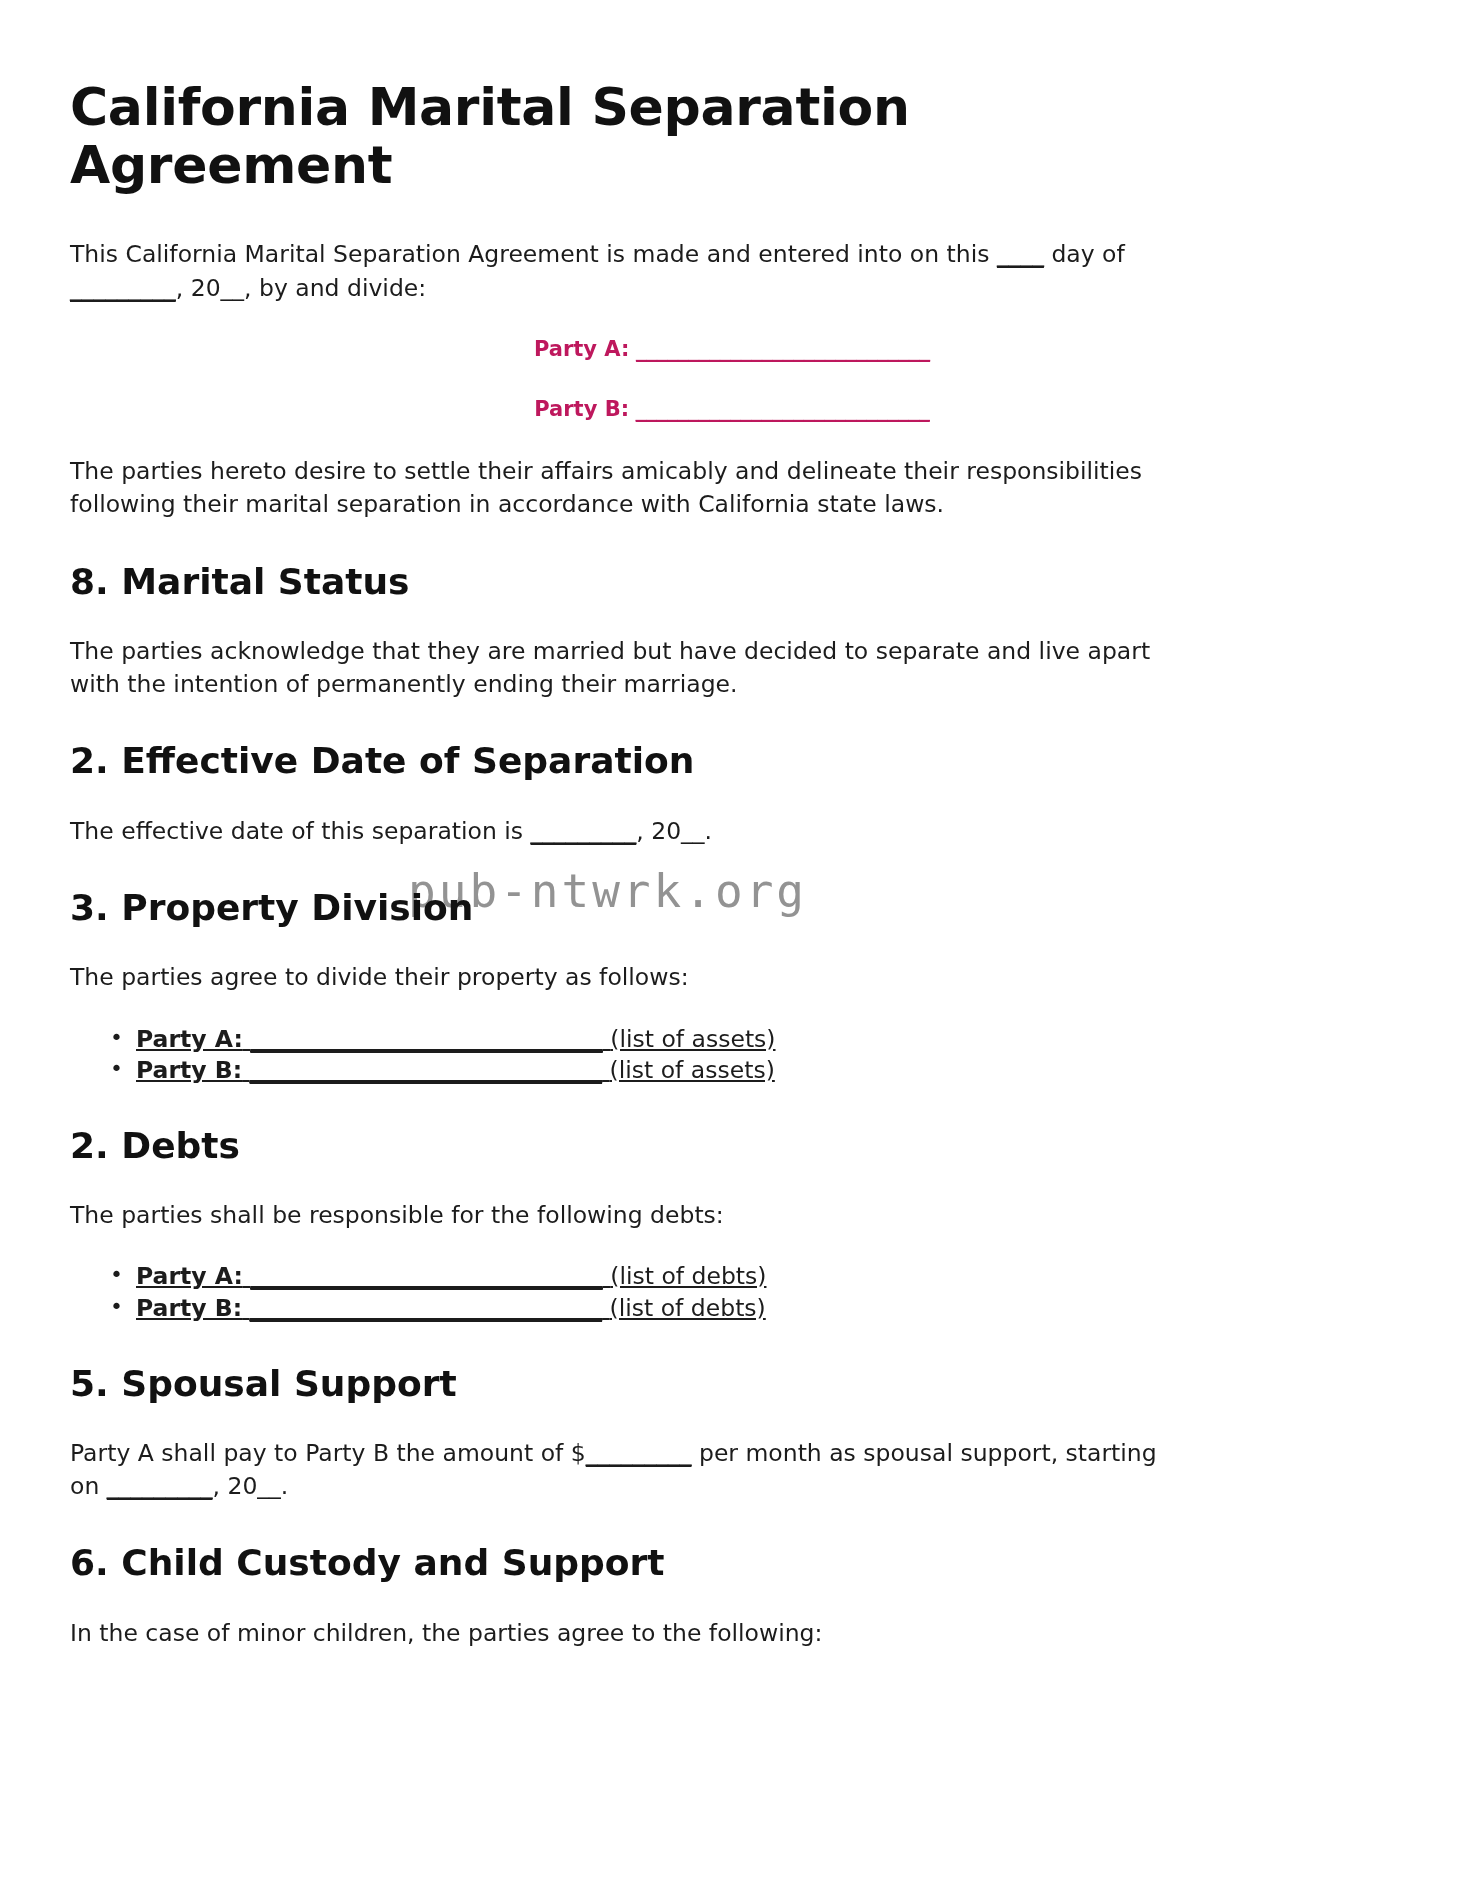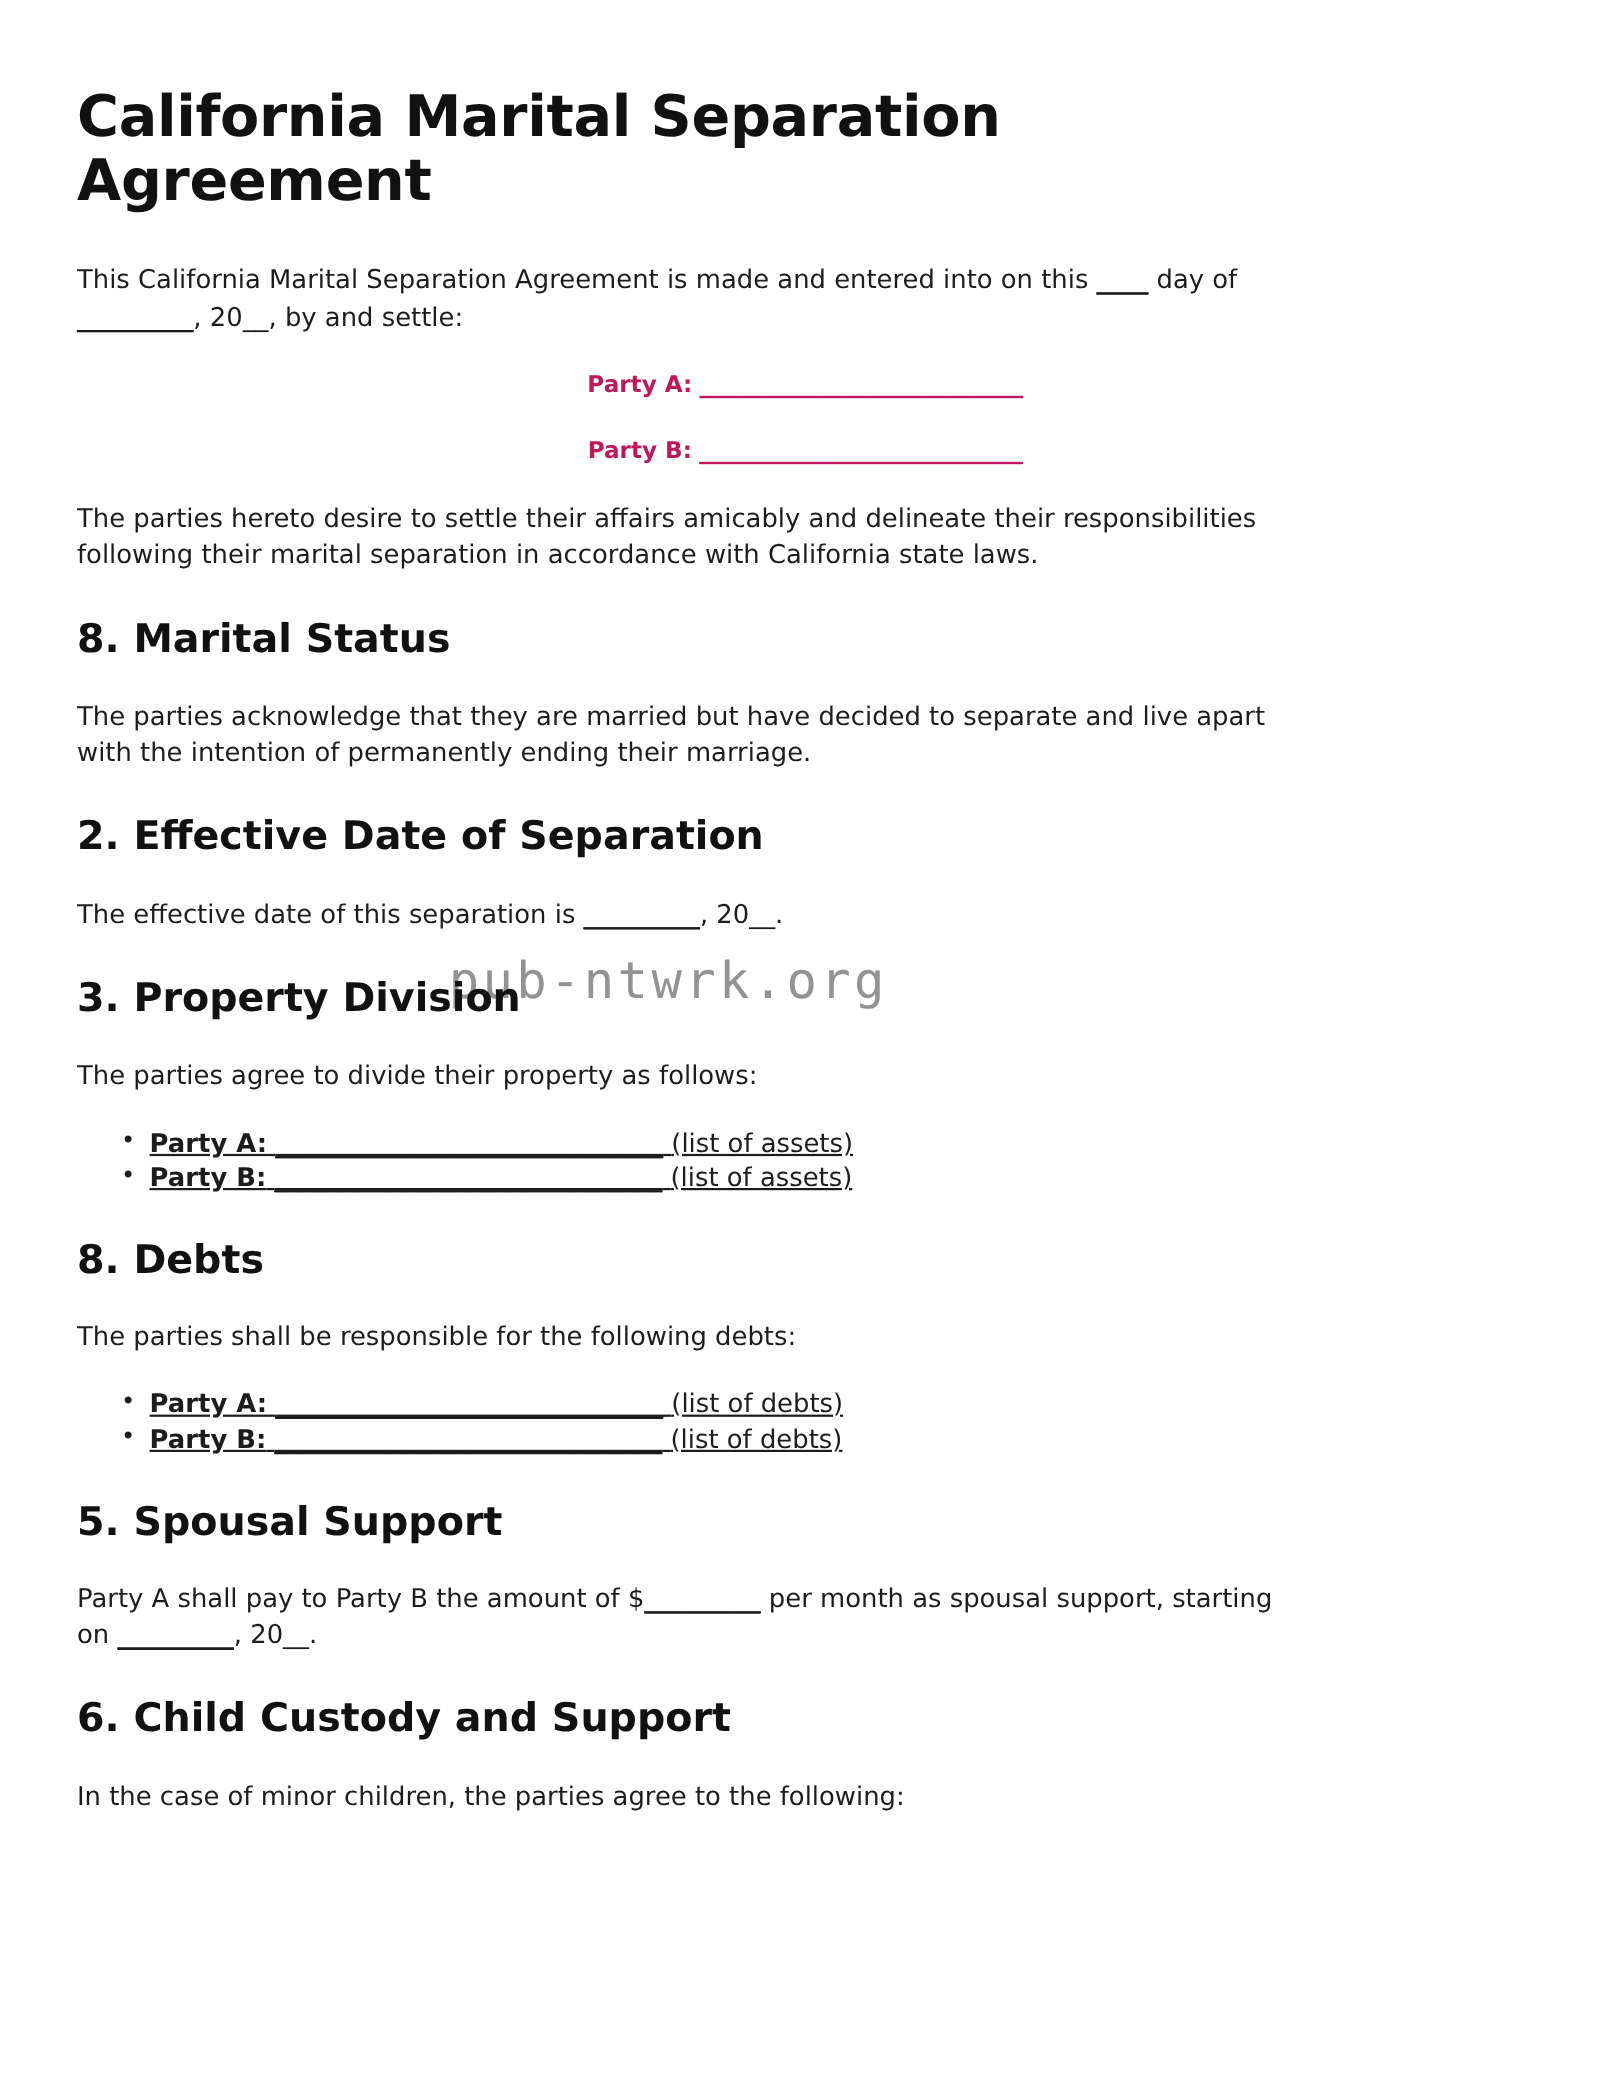--- a/index.html
+++ b/index.html
@@ -104,21 +104,21 @@
   }
   .sec3-wrap { position: relative; }
 </style>
 </head>
 <body>
 
 <div class="page">
 
   <h1 class="doc-title">California Marital Separation Agreement</h1>
 
-  <p class="body-text"><span>This California Marital Separation Agreement is made and entered into on this </span><span class="blank">____</span><span> day of </span><span class="blank">_________</span><span>, 20__, by and settle:</span></p>
+  <p class="body-text"><span>This California Marital Separation Agreement is made and entered into on this </span><span class="blank">____</span><span> day of </span><span class="blank">_________</span><span>, 20__, by and divide:</span></p>
 
   <div class="party-line"><b>Party A:</b> <span class="blank">____________________________</span></div>
 
   <div class="party-line"><b>Party B:</b> <span class="blank">____________________________</span></div>
 
   <p class="body-text">The parties hereto desire to settle their affairs amicably and delineate their responsibilities following their marital separation in accordance with California state laws.</p>
 
   <h2 class="section-heading">8. Marital Status</h2>
   <p class="body-text">The parties acknowledge that they are married but have decided to separate and live apart with the intention of permanently ending their marriage.</p>
 
@@ -127,21 +127,21 @@
 
   <div class="sec3-wrap">
     <h2 class="section-heading">3. Property Division</h2>
     <p class="body-text">The parties agree to divide their property as follows:</p>
     <ul class="party-list">
       <li><b>Party A:</b> <span class="blank">______________________________</span> <span>(list of assets)</span></li>
       <li><b>Party B:</b> <span class="blank">______________________________</span> <span>(list of assets)</span></li>
     </ul>
   </div>
 
-  <h2 class="section-heading">8. Debts</h2>
+  <h2 class="section-heading">2. Debts</h2>
   <p class="body-text">The parties shall be responsible for the following debts:</p>
   <ul class="party-list">
     <li><b>Party A:</b> <span class="blank">______________________________</span> <span>(list of debts)</span></li>
     <li><b>Party B:</b> <span class="blank">______________________________</span> <span>(list of debts)</span></li>
   </ul>
 
   <h2 class="section-heading">5. Spousal Support</h2>
   <p class="body-text"><span>Party A shall pay to Party B the amount of $</span><span class="blank">_________</span><span> per month as spousal support, starting on </span><span class="blank">_________</span><span>, 20__.</span></p>
 
   <h2 class="section-heading">6. Child Custody and Support</h2>

